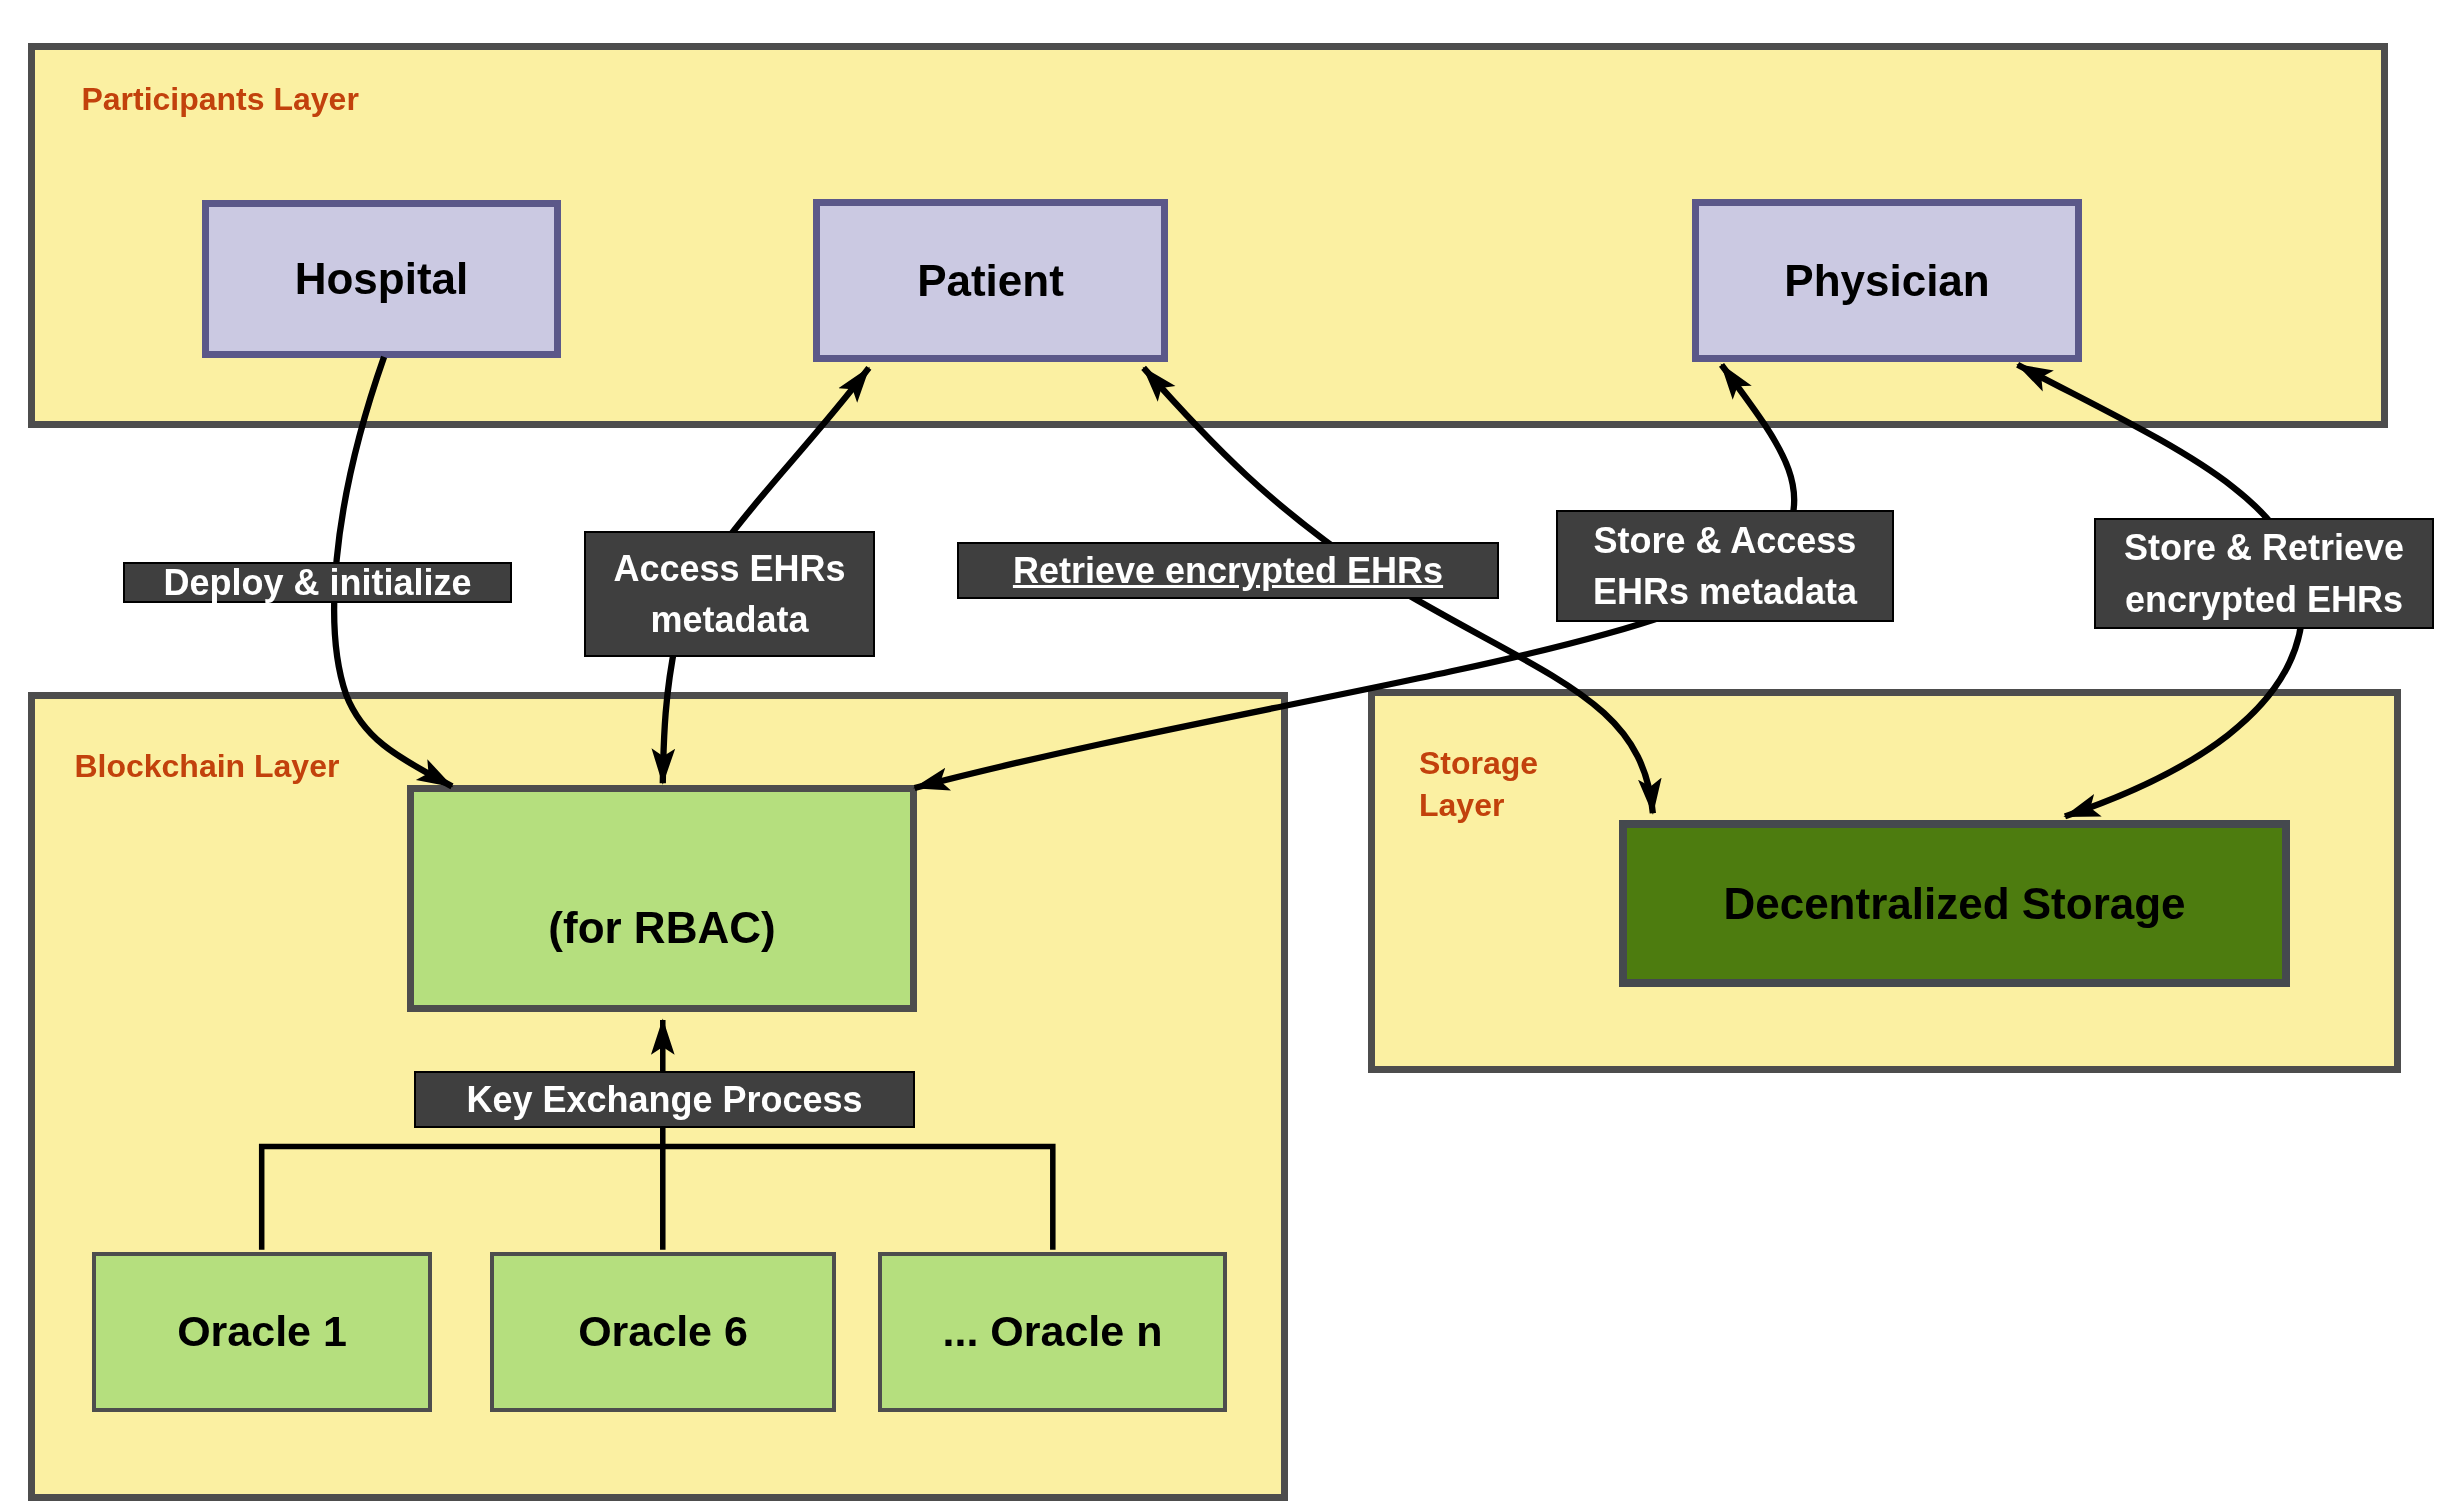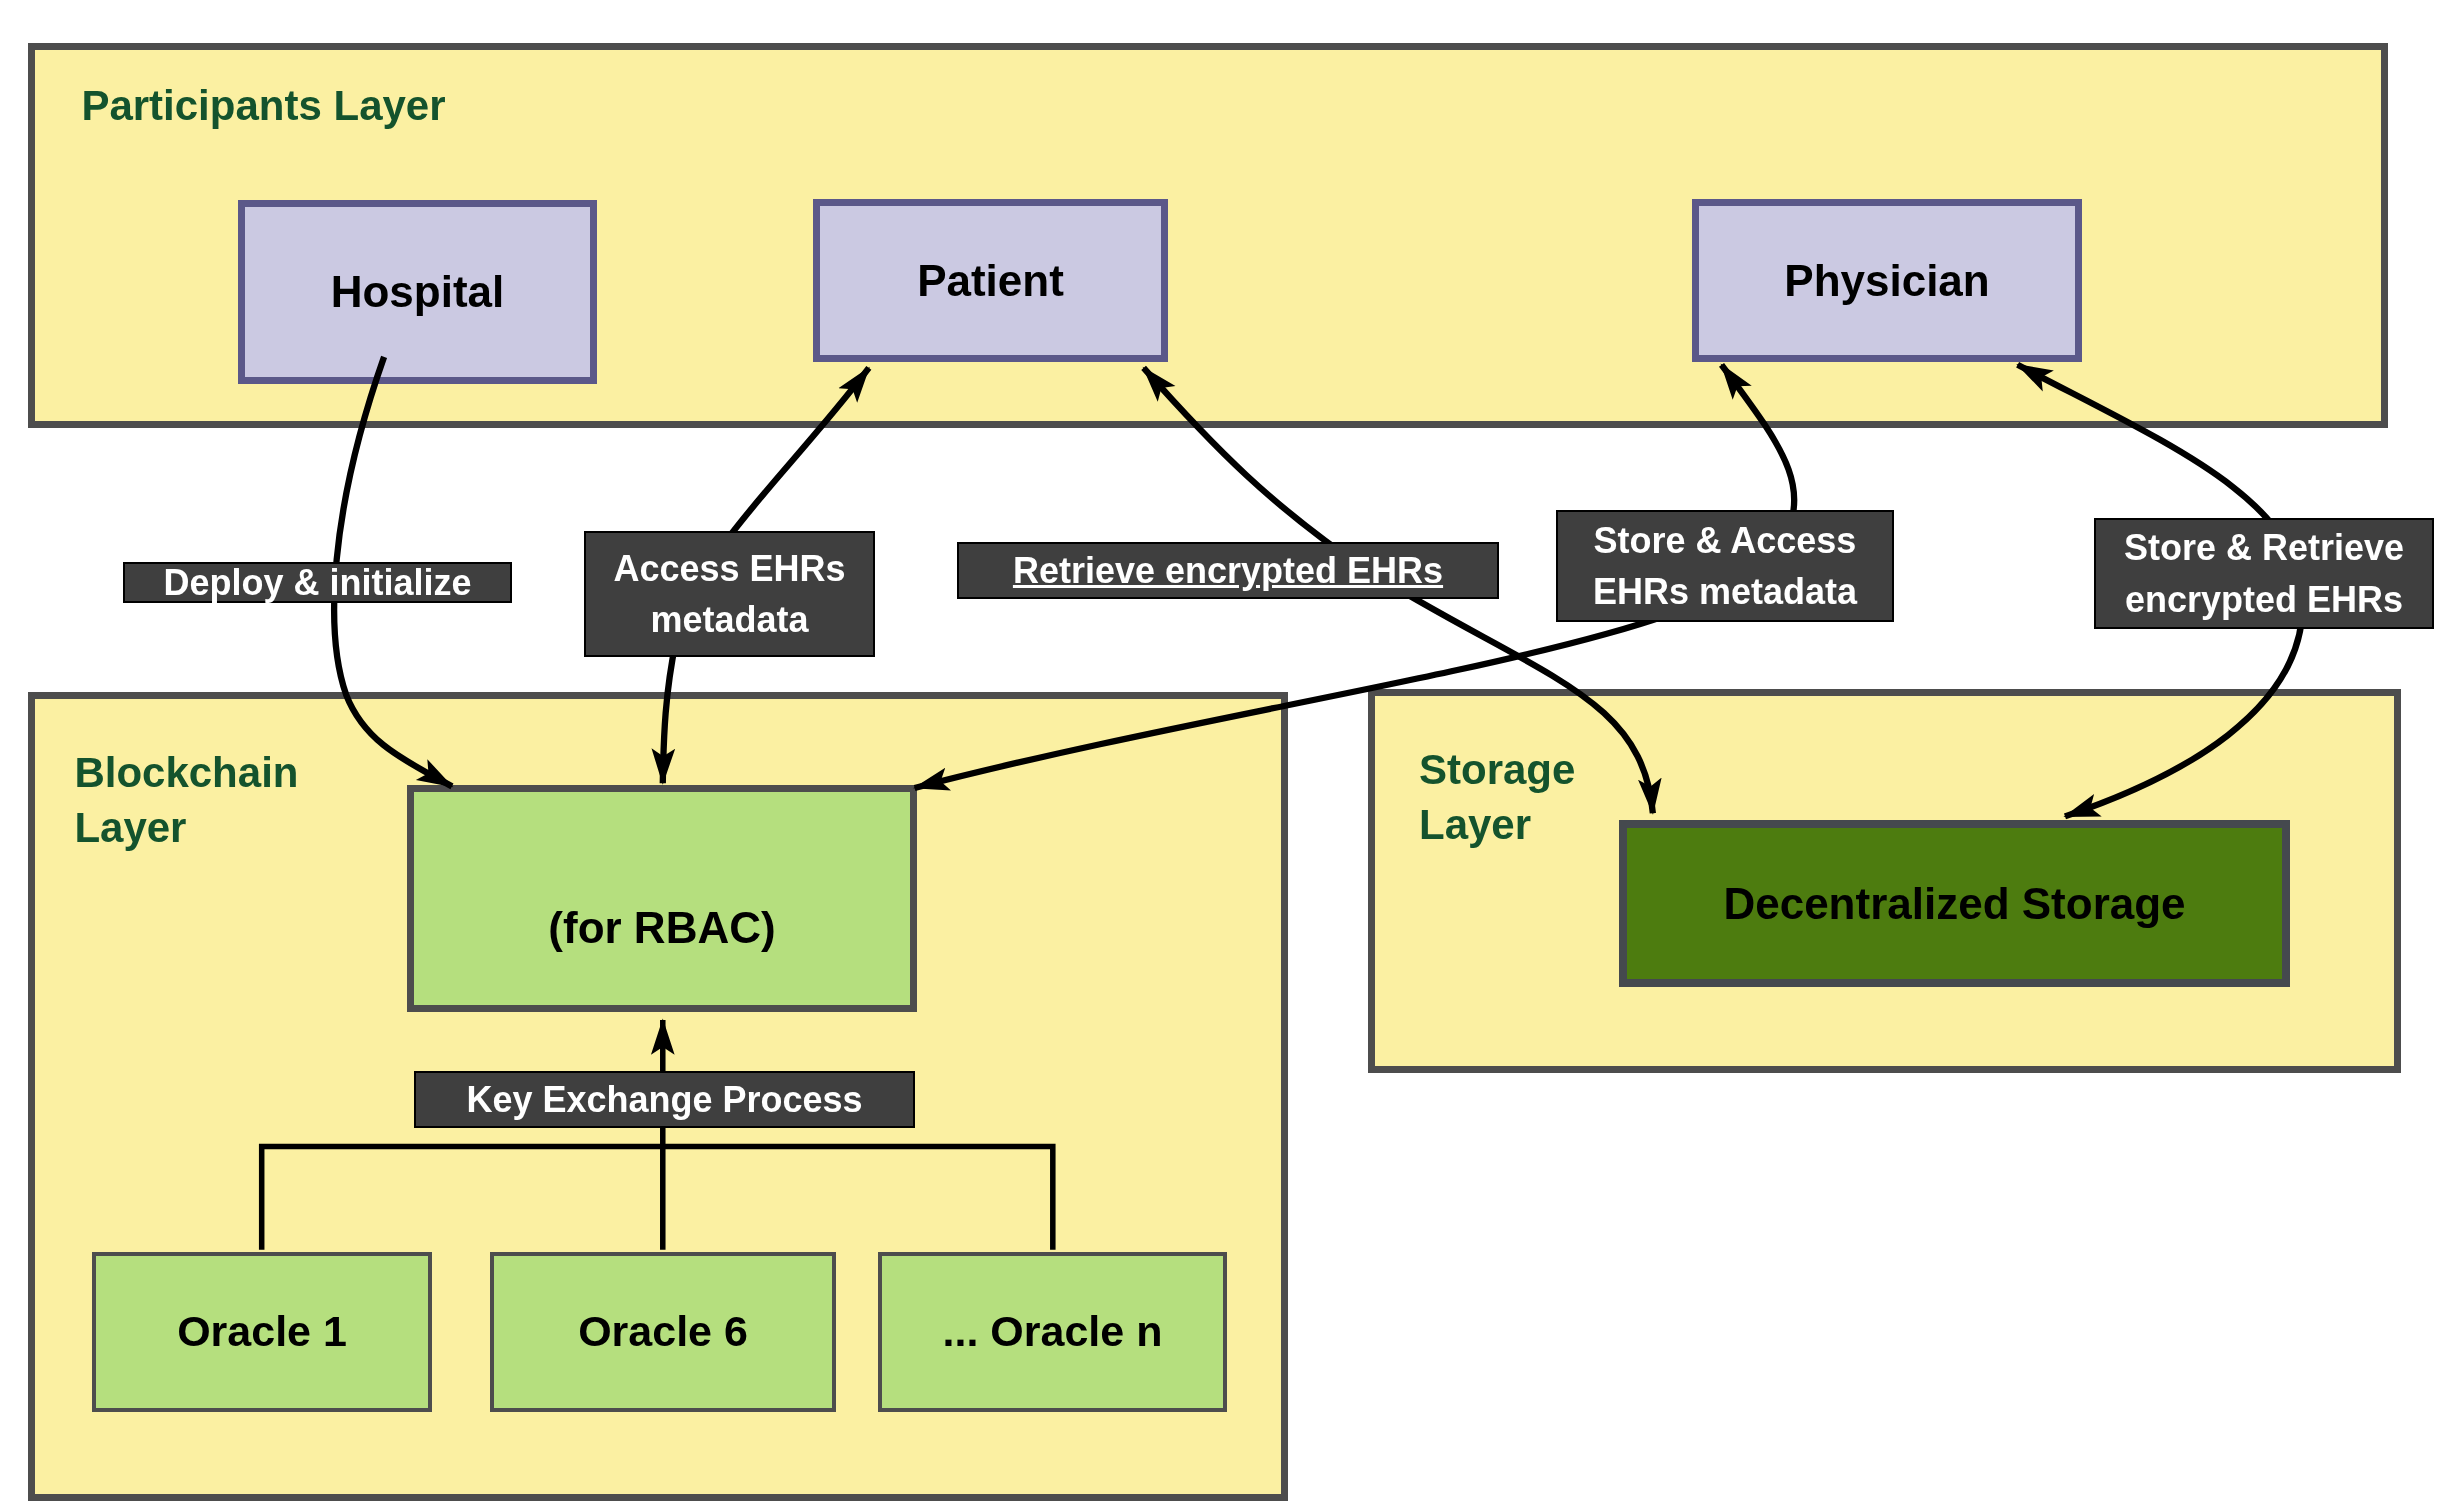--- a/index.html
+++ b/index.html
@@ -8,34 +8,34 @@
     font-family:"Liberation Sans",sans-serif;font-weight:bold;overflow:hidden;
   }
   .layer{
     position:absolute;background:#FBF0A2;border:7.1px solid #4D4D4D;
     box-sizing:border-box;z-index:1;
   }
   #layer-participants{left:28.4px;top:43px;width:2360px;height:385px;}
   #layer-blockchain{left:28.4px;top:692px;width:1260px;height:809px;}
   #layer-storage{left:1368px;top:689px;width:1033px;height:384px;padding-left:8px;}
   .layer-title{
-    position:absolute;font-size:42px;color:#14532d;line-height:1.32;
+    position:absolute;font-size:32px;color:#c2410c;line-height:1.32;
   }
   #layer-participants .layer-title{left:46px;top:28.4px;width:474px;}
   #layer-blockchain .layer-title{left:39px;top:46px;width:268px;}
   #layer-storage .layer-title{left:44px;top:46px;width:213px;}
   .node{
     position:absolute;display:flex;align-items:center;justify-content:center;
     text-align:center;box-sizing:border-box;font-size:44px;color:#000;
     z-index:10;line-height:1.3;
   }
   .participant{background:#CBC9E2;border:7.1px solid #5B5889;}
   .contract{background:#B5DF7E;border:7.1px solid #4D4D4D;}
   .oracle{background:#B5DF7E;border:4.7px solid #4D4D4D;font-size:43px;}
-  #node-hospital{left:202px;top:200px;width:359px;height:184px;margin-left:36px;}
+  #node-hospital{left:202px;top:200px;width:359px;height:158px;}
   #node-patient{left:813px;top:199px;width:355px;height:163px;}
   #node-physician{left:1692px;top:199px;width:390px;height:163px;}
   #node-smart-contract{left:407px;top:785px;width:510px;height:227px;}
   #node-oracle-1{left:92px;top:1252px;width:340px;height:160px;}
   #node-oracle-2{left:490px;top:1252px;width:346px;height:160px;}
   #node-oracle-n{left:878px;top:1252px;width:349px;height:160px;}
   #node-decentralized-storage{
     left:1619px;top:820px;width:671px;height:167px;
     background:#4d7c0f;border:8px solid #45494E;
   }

